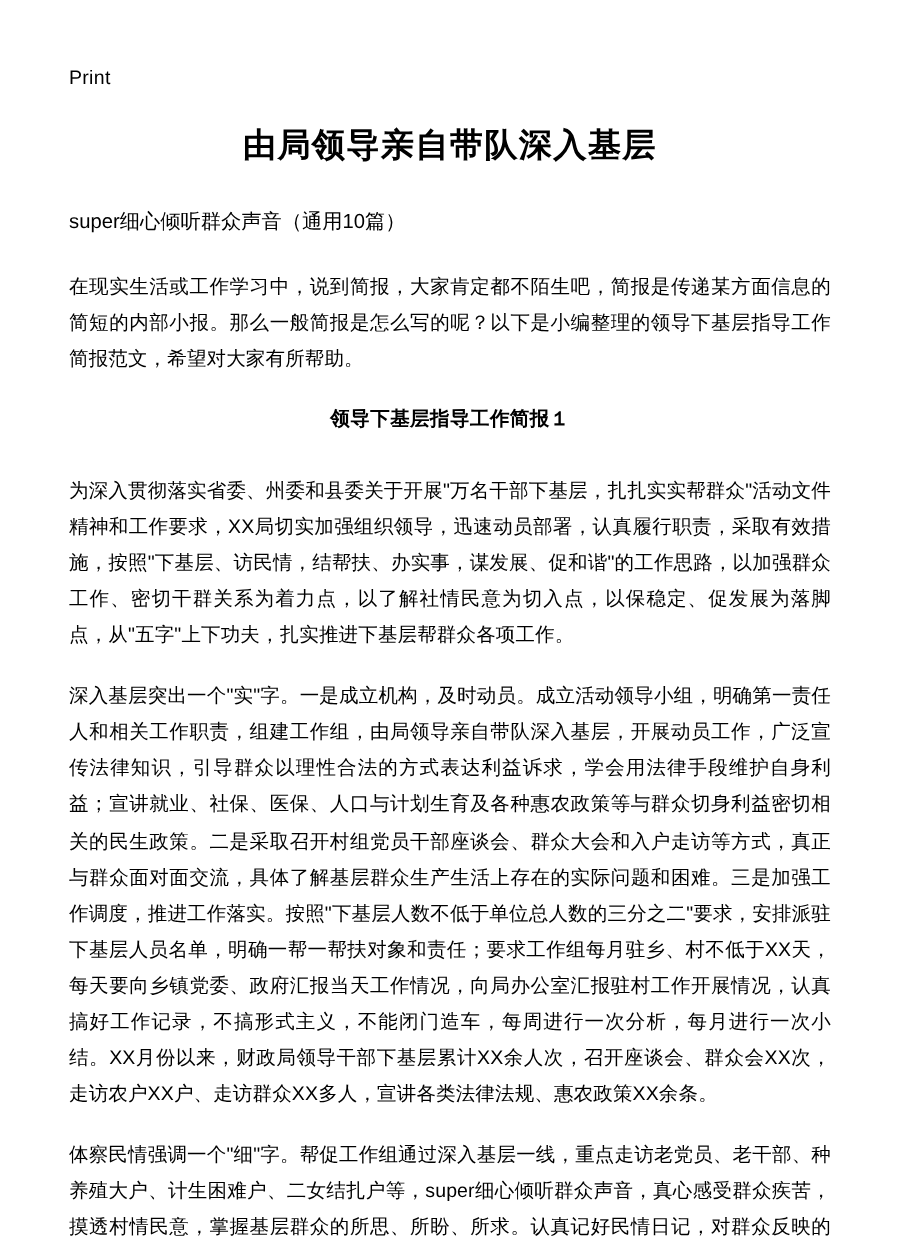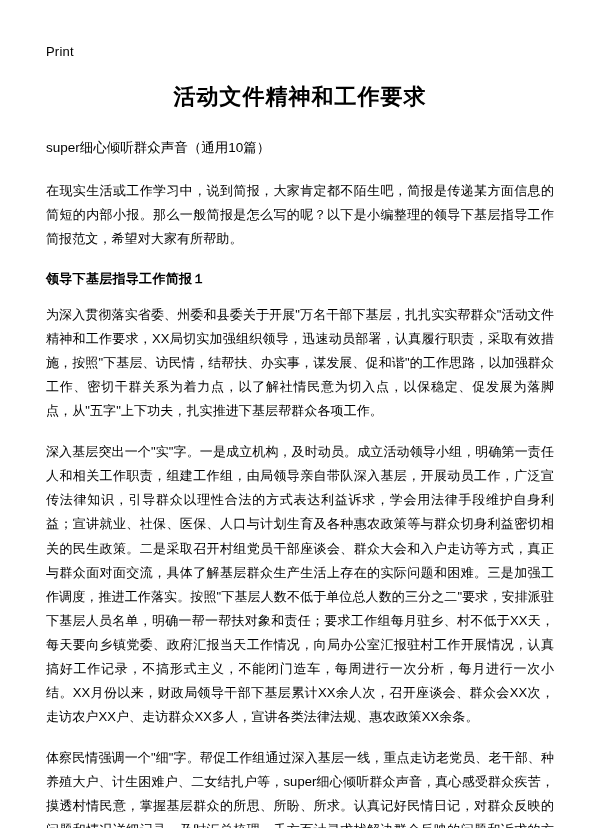--- a/index.html
+++ b/index.html
@@ -46,32 +46,33 @@
     line-height: 1.85;
     text-align: justify;
     text-justify: inter-ideograph;
     margin: 0 0 17px 0;
     letter-spacing: 0.1px;
   }
   p.section-head {
     font-size: 13px;
     font-weight: bold;
     line-height: 1.7;
-    margin: 0 0 13px 0;
+    margin: 0 0 25px 0;
     letter-spacing: 0.3px;
+    text-align: center;
   }
 </style>
 </head>
 <body>
 
 <div class="page">
 
   <div class="print-label">Print</div>
 
-  <h1 class="doc-title">活动文件精神和工作要求</h1>
+  <h1 class="doc-title">由局领导亲自带队深入基层</h1>
 
   <p class="subtitle">super细心倾听群众声音（通用10篇）</p>
 
   <p class="body-par">在现实生活或工作学习中，说到简报，大家肯定都不陌生吧，简报是传递某方面信息的简短的内部小报。那么一般简报是怎么写的呢？以下是小编整理的领导下基层指导工作简报范文，希望对大家有所帮助。</p>
 
   <p class="section-head">领导下基层指导工作简报１</p>
 
   <p class="body-par">为深入贯彻落实省委、州委和县委关于开展"万名干部下基层，扎扎实实帮群众"活动文件精神和工作要求，XX局切实加强组织领导，迅速动员部署，认真履行职责，采取有效措施，按照"下基层、访民情，结帮扶、办实事，谋发展、促和谐"的工作思路，以加强群众工作、密切干群关系为着力点，以了解社情民意为切入点，以保稳定、促发展为落脚点，从"五字"上下功夫，扎实推进下基层帮群众各项工作。</p>
 
   <p class="body-par">深入基层突出一个"实"字。一是成立机构，及时动员。成立活动领导小组，明确第一责任人和相关工作职责，组建工作组，由局领导亲自带队深入基层，开展动员工作，广泛宣传法律知识，引导群众以理性合法的方式表达利益诉求，学会用法律手段维护自身利益；宣讲就业、社保、医保、人口与计划生育及各种惠农政策等与群众切身利益密切相关的民生政策。二是采取召开村组党员干部座谈会、群众大会和入户走访等方式，真正与群众面对面交流，具体了解基层群众生产生活上存在的实际问题和困难。三是加强工作调度，推进工作落实。按照"下基层人数不低于单位总人数的三分之二"要求，安排派驻下基层人员名单，明确一帮一帮扶对象和责任；要求工作组每月驻乡、村不低于XX天，每天要向乡镇党委、政府汇报当天工作情况，向局办公室汇报驻村工作开展情况，认真搞好工作记录，不搞形式主义，不能闭门造车，每周进行一次分析，每月进行一次小结。XX月份以来，财政局领导干部下基层累计XX余人次，召开座谈会、群众会XX次，走访农户XX户、走访群众XX多人，宣讲各类法律法规、惠农政策XX余条。</p>

